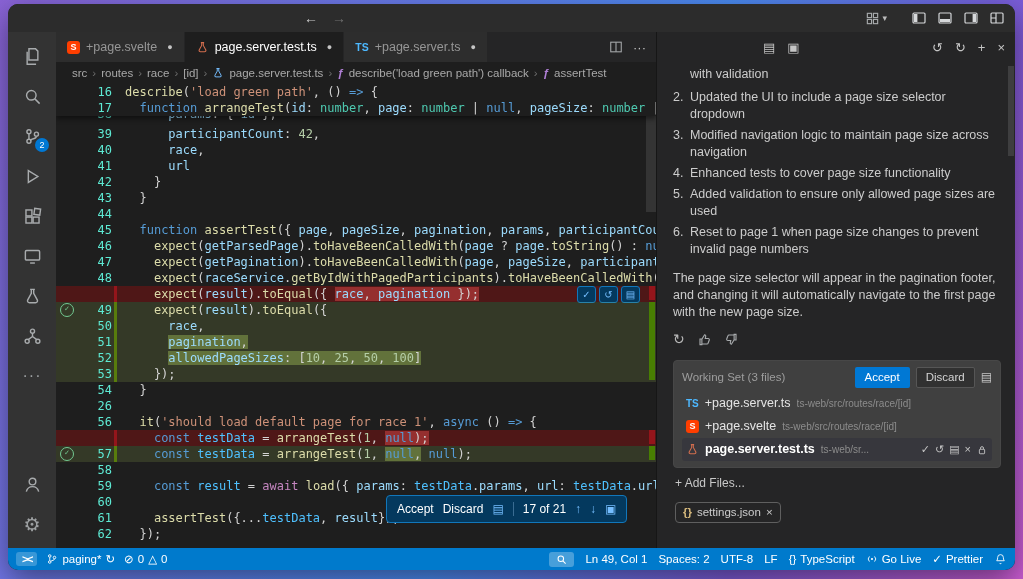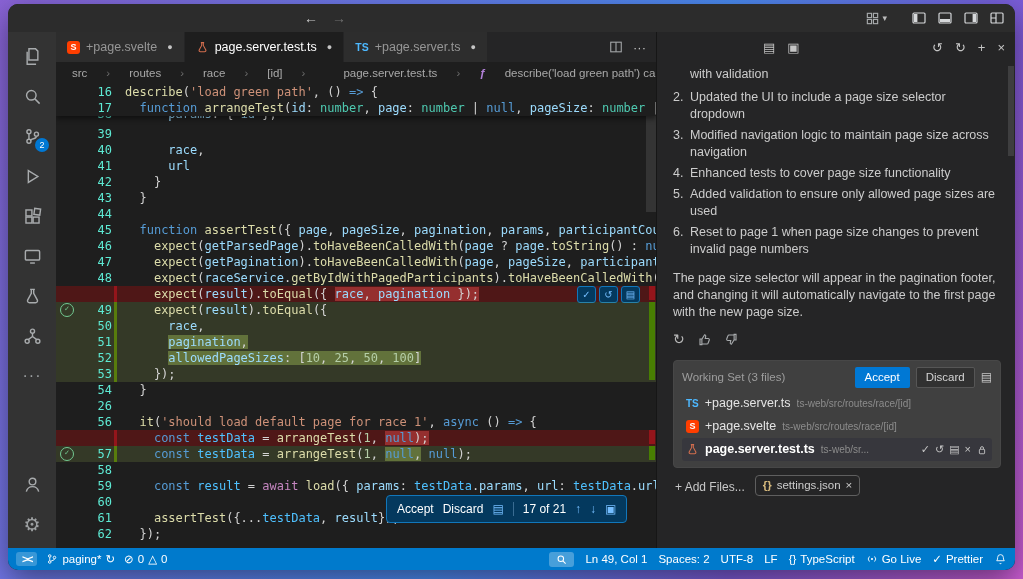--- a/index.html
+++ b/index.html
@@ -28,21 +28,21 @@
   .gear{font-size:19px;color:#9da0a2;}
   
   .editor-col{width:600px;display:flex;flex-direction:column;background:#1e1e1e;min-width:0;}
   .tabbar{height:30px;background:#252526;display:flex;align-items:stretch;font-size:12.5px;}
   .tab{display:flex;align-items:center;gap:6px;padding:0 11px;background:#2d2d2d;color:#969696;border-right:1px solid #252526;white-space:nowrap;}
   .tab.active{background:#1e1e1e;color:#ffffff;}
   .dot{font-size:9px;color:#c5c5c5;margin-left:4px;}
   .ic-sv{width:13px;height:13px;border-radius:3px;background:#ff3e00;color:#fff;font-size:9px;font-weight:bold;display:flex;align-items:center;justify-content:center;}
   .ic-ts{color:#4db8ff;font-weight:bold;font-size:10.5px;}
   .tab-actions{margin-left:auto;display:flex;align-items:center;gap:10px;padding-right:10px;color:#c5c5c5;}
-  .breadcrumb{height:22px;display:flex;align-items:center;gap:19px;padding:0 10px 0 16px;font-size:11.5px;color:#a9a9a9;white-space:nowrap;overflow:hidden;}
+  .breadcrumb{height:22px;display:flex;align-items:center;gap:5px;padding:0 10px 0 16px;font-size:11.5px;color:#a9a9a9;white-space:nowrap;overflow:hidden;}
   .bc-sep{color:#6c6c6c;}
   .bc-sym{color:#b180d7;font-style:italic;font-weight:bold;}
   
   .code{flex:1;position:relative;overflow:hidden;background:#1e1e1e;
     font-family:"DejaVu Sans Mono",monospace;font-size:12px;}
   .sticky-wrap{position:relative;z-index:3;background:#1e1e1e;box-shadow:0 3px 5px rgba(0,0,0,.45);}
   .line{display:flex;align-items:center;height:16px;position:relative;white-space:pre;}
   .line.clip{height:10px;overflow:hidden;align-items:flex-end;}
   .line.clip > *{transform:translateY(-5px);}
   .tst{width:22px;display:flex;align-items:center;justify-content:center;flex:none;}
@@ -85,21 +85,21 @@
   .btn-dis{background:#313131;border:1px solid #565656;color:#d4d4d4;font-size:11.5px;padding:1px 9px;border-radius:2px;}
   .ws-ib{color:#c5c5c5;font-size:12px;}
   .wsrow{display:flex;align-items:center;gap:6px;height:23px;padding:0 4px;border-radius:3px;white-space:nowrap;overflow:hidden;}
   .wsrow.sel{background:#37373d;}
   .wsname{color:#e4e4e4;}
   .wsrow.sel .wsname{font-weight:bold;color:#ffffff;}
   .wspath{color:#8c8c8c;font-size:10px;overflow:hidden;text-overflow:ellipsis;}
   .ws-acts{margin-left:auto;display:flex;gap:5px;color:#c5c5c5;font-size:11px;align-items:center;flex:none;}
   .fic-ts{color:#4db8ff;font-weight:bold;font-size:10px;}
   .fic-sv{width:13px;height:13px;border-radius:3px;background:#ff3e00;color:#fff;font-size:9px;font-weight:bold;display:flex;align-items:center;justify-content:center;flex:none;}
-  .addrow{display:flex;align-items:flex-end;gap:10px;margin:7px 2px 0;color:#c8c8c8;font-size:12px;}
+  .addrow{display:flex;align-items:flex-start;gap:10px;margin:7px 2px 0;color:#c8c8c8;font-size:12px;flex-direction:column;}
   .chip{display:flex;align-items:center;gap:5px;border:1px solid #5f5f5f;border-radius:4px;padding:1px 7px;font-size:11.5px;color:#cccccc;}
   .chip .br{color:#d7ba7d;font-weight:bold;}
   .inputbox{margin-top:9px;border:1px solid #0078d4;border-radius:4px;background:#313131;padding:7px 9px 6px;}
   .inputbox input{width:100%;background:transparent;border:none;outline:none;color:#bbbbbb;font-size:12.5px;font-family:"Liberation Sans",sans-serif;}
   .inputbox input::placeholder{color:#8f8f8f;}
   .in-toolbar{display:flex;align-items:center;gap:10px;margin-top:14px;color:#c5c5c5;font-size:11.5px;}
   .in-right{margin-left:auto;display:flex;align-items:center;gap:12px;}
   .panel-scroll{position:absolute;right:1px;top:34px;width:6px;height:90px;background:rgba(121,121,121,.3);}
   
   .statusbar{position:absolute;left:0;right:0;bottom:0;height:22px;background:#007acc;color:#ffffff;
@@ -267,21 +267,21 @@
         <span>assertTest</span>
       </div>
 
       <div class="code">
         <div class="sticky-wrap" id="sticky-lines">
             <div class="line"><span class="tst"></span><span class="ln">16</span><span class="src"><span class="tk-fn">describe</span><span class="tk-d">(</span><span class="tk-str">'load green path'</span><span class="tk-d">, () </span><span class="tk-kw">=&gt;</span><span class="tk-d"> {</span></span></div>
             <div class="line"><span class="tst"></span><span class="ln">17</span><span class="src"><span class="tk-d">  </span><span class="tk-kw">function</span><span class="tk-d"> </span><span class="tk-fn">arrangeTest</span><span class="tk-d">(</span><span class="tk-v">id</span><span class="tk-d">: </span><span class="tk-ty">number</span><span class="tk-d">, </span><span class="tk-v">page</span><span class="tk-d">: </span><span class="tk-ty">number</span><span class="tk-d"> | </span><span class="tk-kw">null</span><span class="tk-d">, </span><span class="tk-v">pageSize</span><span class="tk-d">: </span><span class="tk-ty">number</span><span class="tk-d"> | </span></span></div>
           </div>
         <div id="code-lines">
             <div class="line clip"><span class="tst"></span><span class="ln">38</span><span class="src"><span class="tk-d">      </span><span class="tk-v">params</span><span class="tk-d">: { </span><span class="tk-v">id</span><span class="tk-d"> },</span></span></div>
-            <div class="line"><span class="tst"></span><span class="ln">39</span></div>
+            <div class="line"><span class="tst"></span><span class="ln">39</span><span class="src"><span class="tk-d">      </span><span class="tk-v">participantCount</span><span class="tk-d">: </span><span class="tk-nu">42</span><span class="tk-d">,</span></span></div>
             <div class="line"><span class="tst"></span><span class="ln">40</span><span class="src"><span class="tk-d">      </span><span class="tk-v">race</span><span class="tk-d">,</span></span></div>
             <div class="line"><span class="tst"></span><span class="ln">41</span><span class="src"><span class="tk-d">      </span><span class="tk-v">url</span></span></div>
             <div class="line"><span class="tst"></span><span class="ln">42</span><span class="src"><span class="tk-d">    }</span></span></div>
             <div class="line"><span class="tst"></span><span class="ln">43</span><span class="src"><span class="tk-d">  }</span></span></div>
             <div class="line"><span class="tst"></span><span class="ln">44</span><span class="src"></span></div>
             <div class="line"><span class="tst"></span><span class="ln">45</span><span class="src"><span class="tk-d">  </span><span class="tk-kw">function</span><span class="tk-d"> </span><span class="tk-fn">assertTest</span><span class="tk-d">({ </span><span class="tk-v">page</span><span class="tk-d">, </span><span class="tk-v">pageSize</span><span class="tk-d">, </span><span class="tk-v">pagination</span><span class="tk-d">, </span><span class="tk-v">params</span><span class="tk-d">, </span><span class="tk-v">participantCount</span></span></div>
             <div class="line"><span class="tst"></span><span class="ln">46</span><span class="src"><span class="tk-d">    </span><span class="tk-fn">expect</span><span class="tk-d">(</span><span class="tk-v">getParsedPage</span><span class="tk-d">).</span><span class="tk-fn">toHaveBeenCalledWith</span><span class="tk-d">(</span><span class="tk-v">page</span><span class="tk-d"> ? </span><span class="tk-v">page</span><span class="tk-d">.</span><span class="tk-fn">toString</span><span class="tk-d">() : </span><span class="tk-kw">null</span></span></div>
             <div class="line"><span class="tst"></span><span class="ln">47</span><span class="src"><span class="tk-d">    </span><span class="tk-fn">expect</span><span class="tk-d">(</span><span class="tk-v">getPagination</span><span class="tk-d">).</span><span class="tk-fn">toHaveBeenCalledWith</span><span class="tk-d">(</span><span class="tk-v">page</span><span class="tk-d">, </span><span class="tk-v">pageSize</span><span class="tk-d">, </span><span class="tk-v">participantCount</span></span></div>
             <div class="line"><span class="tst"></span><span class="ln">48</span><span class="src"><span class="tk-d">    </span><span class="tk-fn">expect</span><span class="tk-d">(</span><span class="tk-v">raceService</span><span class="tk-d">.</span><span class="tk-fn">getByIdWithPagedParticipants</span><span class="tk-d">).</span><span class="tk-fn">toHaveBeenCalledWith</span><span class="tk-d">(</span></span></div>
             <div class="line del"><span class="tst"></span><span class="ln"></span><span class="diffbar b-del"></span><span class="src"><span class="tk-d">    </span><span class="tk-fn">expect</span><span class="tk-d">(</span><span class="tk-v">result</span><span class="tk-d">).</span><span class="tk-fn">toEqual</span><span class="tk-d">({ </span><span class="tk-v hl">race</span><span class="tk-d hl">, </span><span class="tk-v hl">pagination</span><span class="tk-d hl"> });</span></span><span class="ra-wrap"><span class="ra">✓</span><span class="ra">↺</span><span class="ra">▤</span></span></div>

